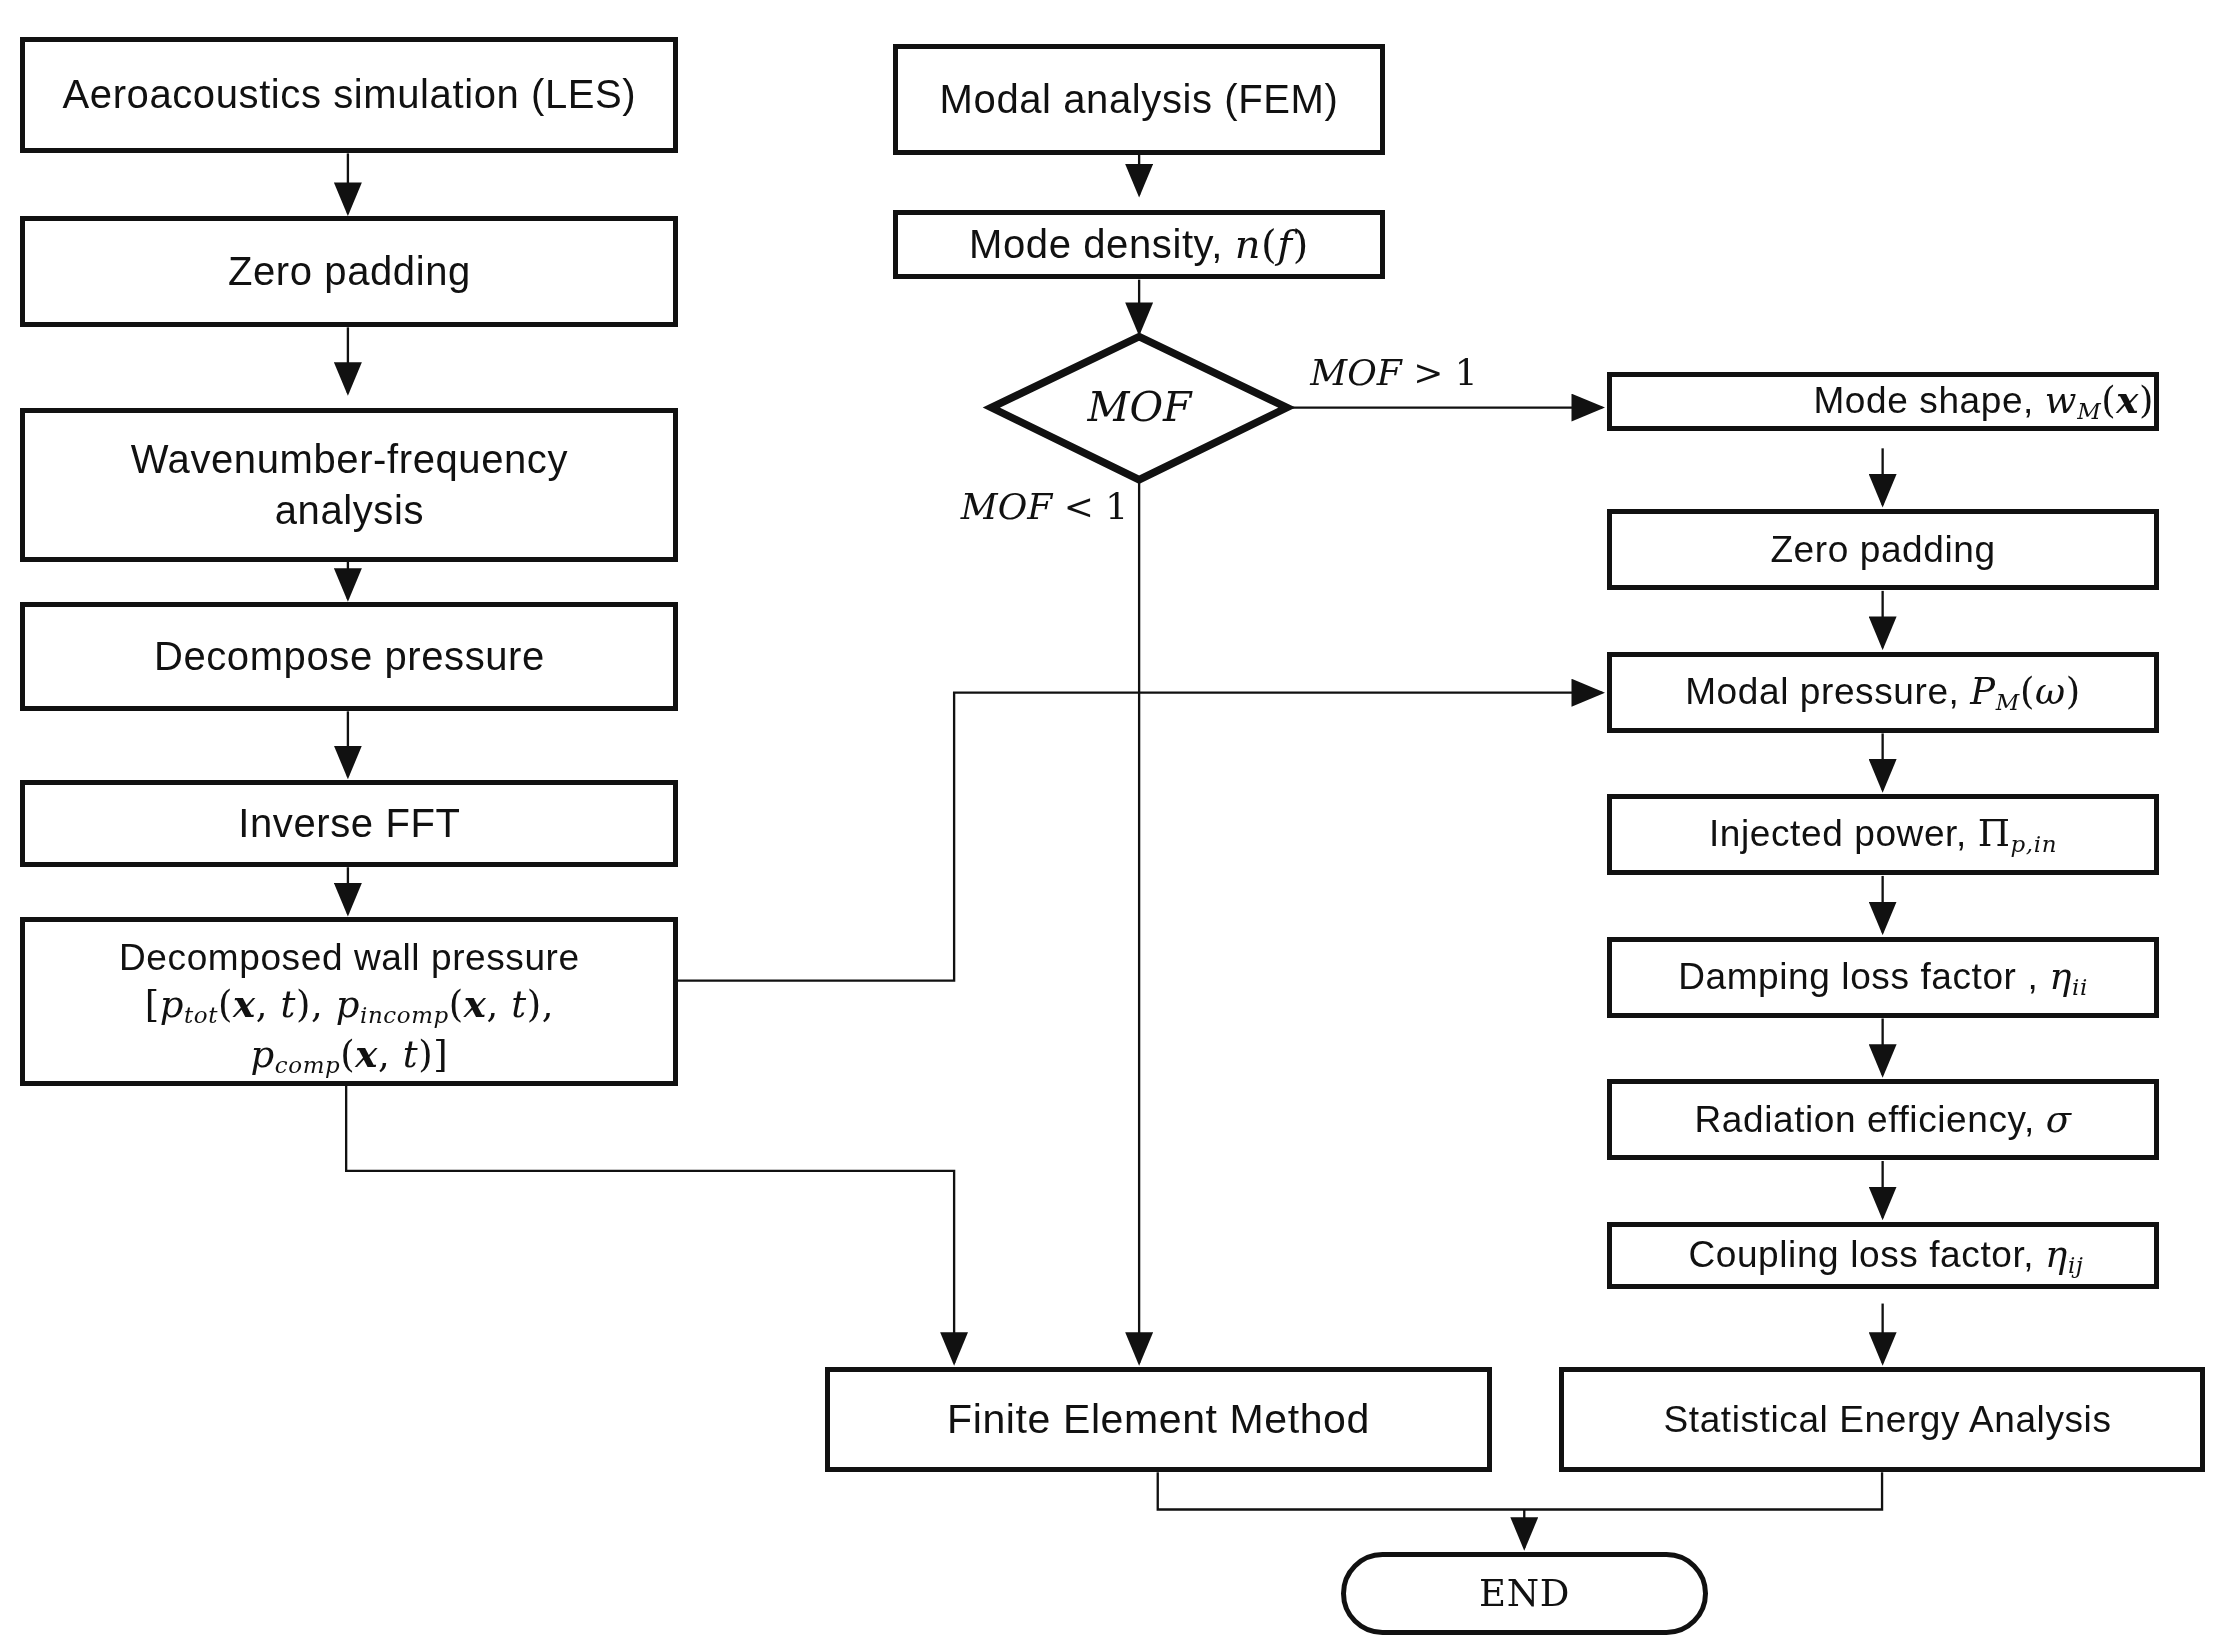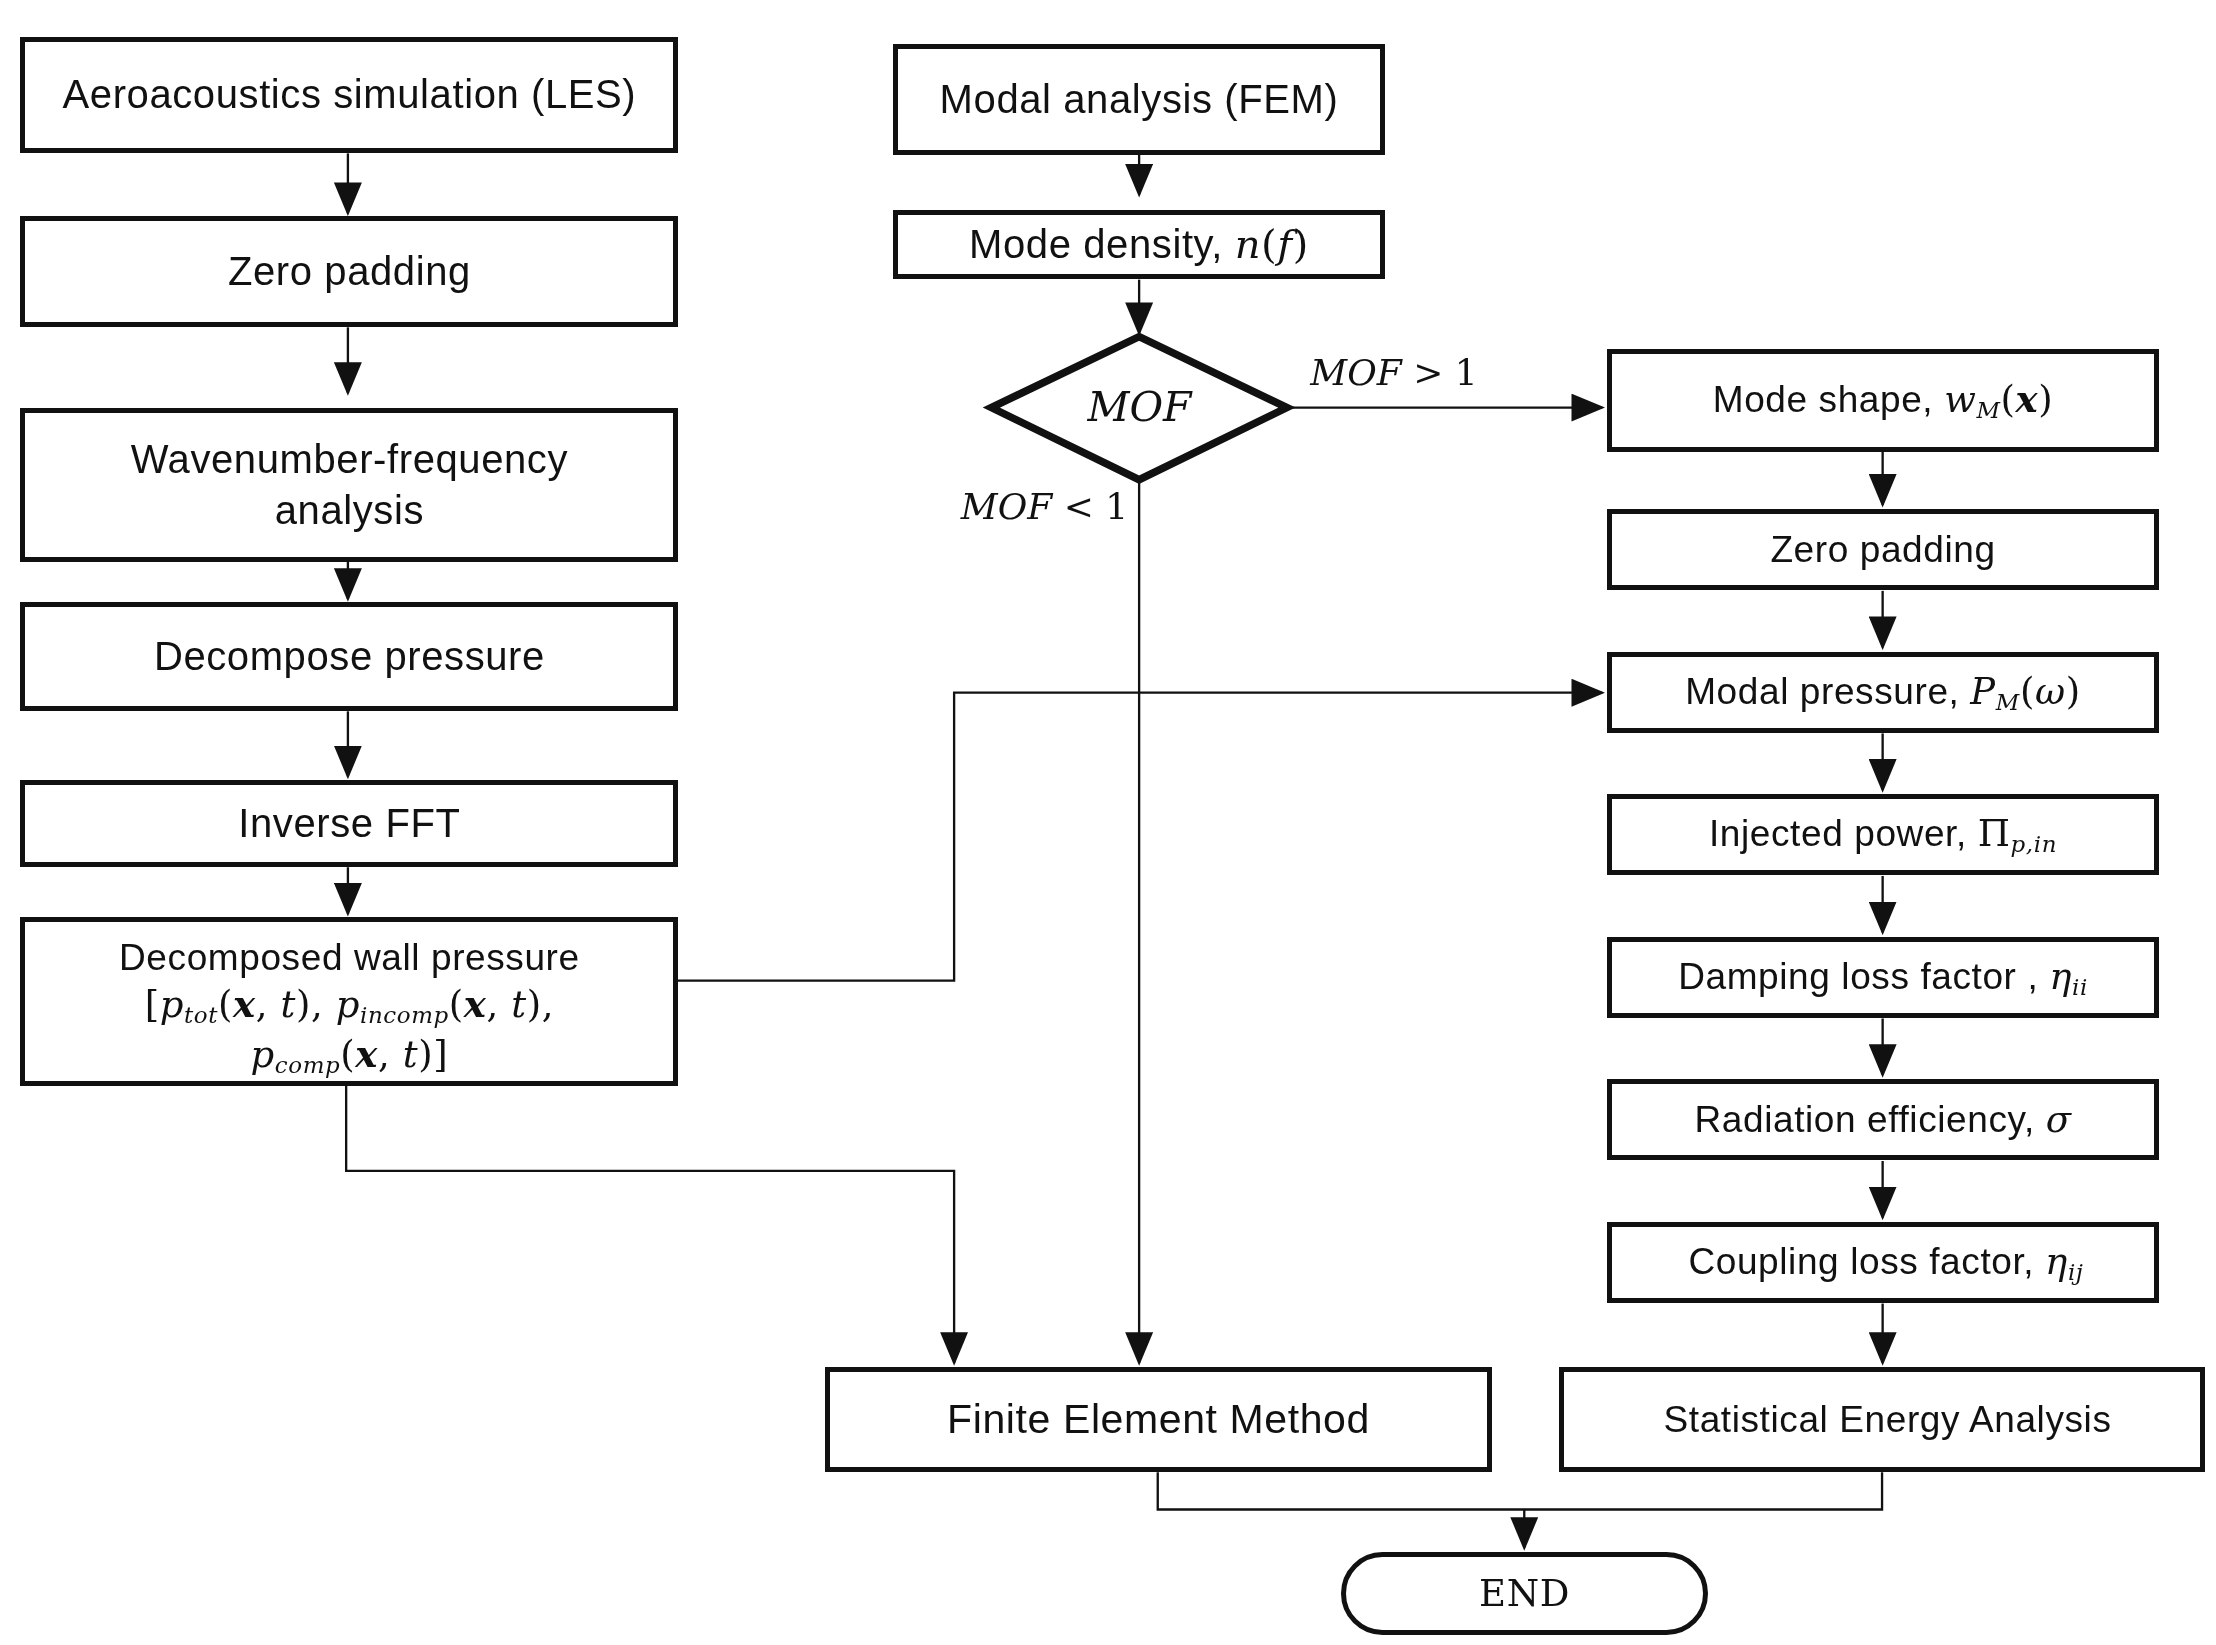--- a/index.html
+++ b/index.html
@@ -136,39 +136,39 @@
   <div class="dlabel" style="left:1023px; top:372px; width:233px; height:70px;">
     <span><span class="p-i">MOF</span></span>
   </div>
   <div class="lbl" style="left:1295px; top:348px; width:198px; height:49px;">
     <span><span class="p-i">MOF</span><span class="p-rm"> &gt; 1</span></span>
   </div>
   <div class="lbl" style="left:960px; top:482px; width:169px; height:49px;">
     <span><span class="p-i">MOF</span><span class="p-rm"> &lt; 1</span></span>
   </div>
 
-  <div class="box rightcol" style="left:1607px; top:349px; width:552px; height:103px;">
+  <div class="box rightcol" style="left:1607px; top:372px; width:552px; height:59px;justify-content:flex-end;">
     <span><span>Mode shape, </span><span class="p-i">w</span><span class="p-sub">M</span><span class="p-rm">(</span><span class="p-bi">x</span><span class="p-rm">)</span></span>
   </div>
   <div class="box rightcol" style="left:1607px; top:509px; width:552px; height:81px;">
     <span><span>Zero padding</span></span>
   </div>
   <div class="box rightcol" style="left:1607px; top:652px; width:552px; height:81px;">
     <span><span>Modal pressure, </span><span class="p-i">P</span><span class="p-sub">M</span><span class="p-rm">(</span><span class="p-i">ω</span><span class="p-rm">)</span></span>
   </div>
   <div class="box rightcol" style="left:1607px; top:794px; width:552px; height:81px;">
     <span><span>Injected power, </span><span class="p-rm">Π</span><span class="p-sub">p,in</span></span>
   </div>
   <div class="box rightcol" style="left:1607px; top:937px; width:552px; height:81px;">
     <span><span>Damping loss factor , </span><span class="p-i">η</span><span class="p-sub">ii</span></span>
   </div>
   <div class="box rightcol" style="left:1607px; top:1079px; width:552px; height:81px;">
     <span><span>Radiation efficiency, </span><span class="p-i">σ</span></span>
   </div>
-  <div class="box rightcol" style="left:1607px; top:1222px; width:552px; height:81px;padding-left:6px;">
+  <div class="box rightcol" style="left:1607px; top:1222px; width:552px; height:67px;padding-left:6px;">
     <span><span>Coupling loss factor, </span><span class="p-i">η</span><span class="p-sub">ij</span></span>
   </div>
 
   <div class="box" style="left:825px; top:1367px; width:667px; height:105px; font-size:41px;">
     <span><span>Finite Element Method</span></span>
   </div>
   <div class="box" style="left:1559px; top:1367px; width:646px; height:105px; font-size:37px;padding-left:11px;">
     <span><span>Statistical Energy Analysis</span></span>
   </div>
   <div class="box stadium" style="left:1341px; top:1552px; width:367px; height:83px;">

